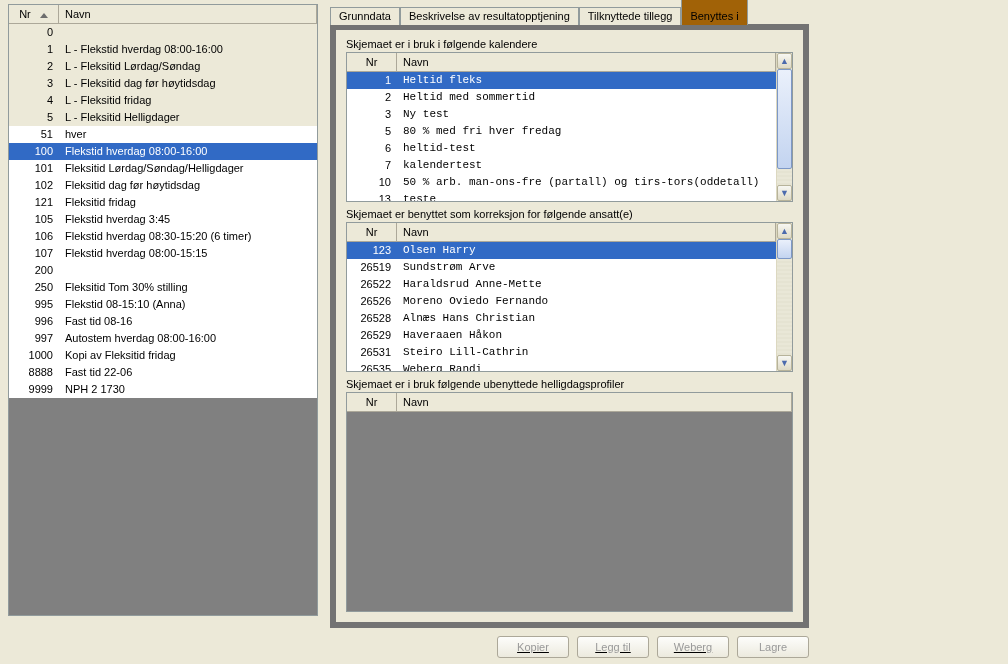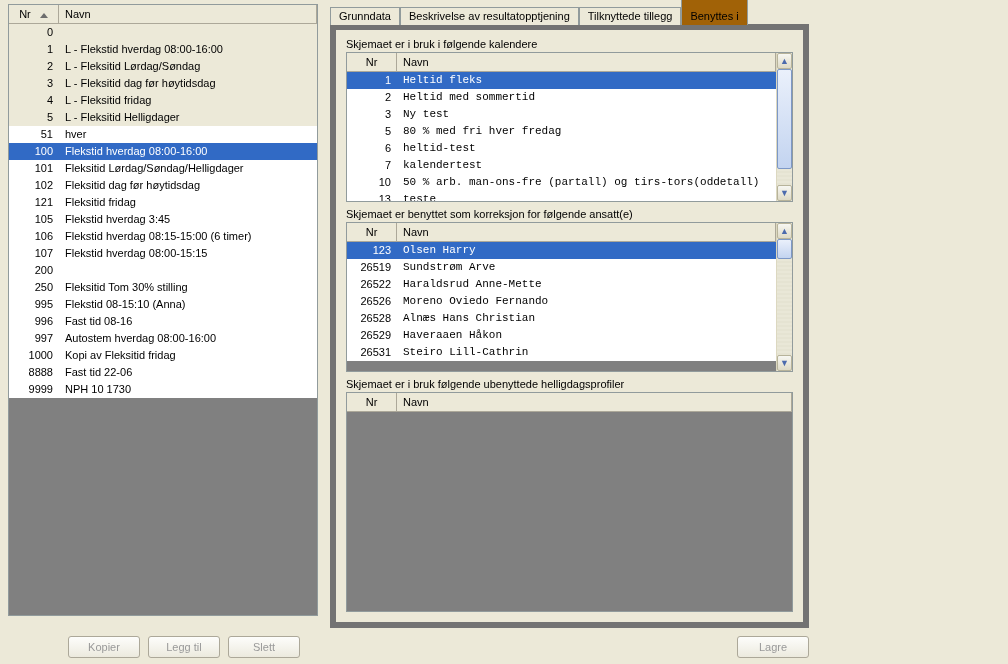--- a/index.html
+++ b/index.html
@@ -159,22 +159,24 @@
   .subgrid .cell.nr { width: 50px; }
   .subgrid .cell.navn { flex:1;font-family:Liberation Mono, monospace; }
   .subgrid .grid-header-cell:first-child { width:50px; text-align:center; }
   .subgrid .grid-header-cell:last-child { flex:1; }
   .subgrid .grid-header { background:#ece9d8; }
   .subgrid-body { flex:1; background:#808080; overflow:hidden; }
   .subgrid-rows { background:#fff; }
   .last-section .subgrid-rows { min-height:0; }
   .footer {
     display:flex;
-    justify-content:space-between;
+    justify-content:flex-end;
     padding-top:8px;
+    gap:8px;
+    text-decoration:underline;
   }
   .footer-left { display:flex; gap:8px; margin-left:60px; }
   button.win {
     width:72px;
     height:22px;
     background: linear-gradient(#fdfdfb,#eceade);
     border:1px solid #aca899;
     border-radius:3px;
     font: 11px Tahoma, Arial, sans-serif;
     color:#999;
@@ -241,21 +243,21 @@
               <div class="row">
                 <div class="cell nr">121</div>
                 <div class="cell navn">Fleksitid fridag</div>
               </div>
               <div class="row">
                 <div class="cell nr">105</div>
                 <div class="cell navn">Flekstid hverdag 3:45</div>
               </div>
               <div class="row">
                 <div class="cell nr">106</div>
-                <div class="cell navn">Flekstid hverdag 08:15-15:00 (6 timer)</div>
+                <div class="cell navn">Flekstid hverdag 08:30-15:20 (6 timer)</div>
               </div>
               <div class="row">
                 <div class="cell nr">107</div>
                 <div class="cell navn">Flekstid hverdag 08:00-15:15</div>
               </div>
               <div class="row">
                 <div class="cell nr">200</div>
               </div>
               <div class="row">
                 <div class="cell nr">250</div>
@@ -276,21 +278,21 @@
               <div class="row">
                 <div class="cell nr">1000</div>
                 <div class="cell navn">Kopi av Fleksitid fridag</div>
               </div>
               <div class="row">
                 <div class="cell nr">8888</div>
                 <div class="cell navn">Fast tid 22-06</div>
               </div>
               <div class="row">
                 <div class="cell nr">9999</div>
-                <div class="cell navn">NPH 10 1730</div>
+                <div class="cell navn">NPH 2 1730</div>
               </div>
             </div>
         </div>
       </div>
     </div>
 
     <div class="right">
       <div class="tabs">
         <div class="tab">Grunndata</div>
         <div class="tab">Beskrivelse av resultatopptjening</div>
@@ -385,20 +387,24 @@
                       <div class="cell navn">Alnæs Hans Christian</div>
                     </div>
                     <div class="row">
                       <div class="cell nr">26529</div>
                       <div class="cell navn">Haveraaen Håkon</div>
                     </div>
                     <div class="row">
                       <div class="cell nr">26531</div>
                       <div class="cell navn">Steiro Lill-Cathrin</div>
                     </div>
+                    <div class="row">
+                      <div class="cell nr">26535</div>
+                      <div class="cell navn">Weberg Randi</div>
+                    </div>
                   </div>
               </div>
             </div>
             <div class="scrollbar">
               <div class="sb-btn">▲</div>
               <div class="sb-track">
                   <div class="sb-thumb" style="top:0;height:20px"></div>
                 </div>
               <div class="sb-btn">▼</div>
             </div>
@@ -421,19 +427,19 @@
         </div>
 
       </div>
     </div>
   </div>
 
   <div class="footer">
     <div class="footer-left">
       <button class="win">Kopier</button>
       <button class="win">Legg til</button>
-      <button class="win">Slett</button>
+      <button class="win">Weberg</button>
     </div>
     <div class="footer-right">
       <button class="win">Lagre</button>
     </div>
   </div>
 </div>
 
 </body></html>

